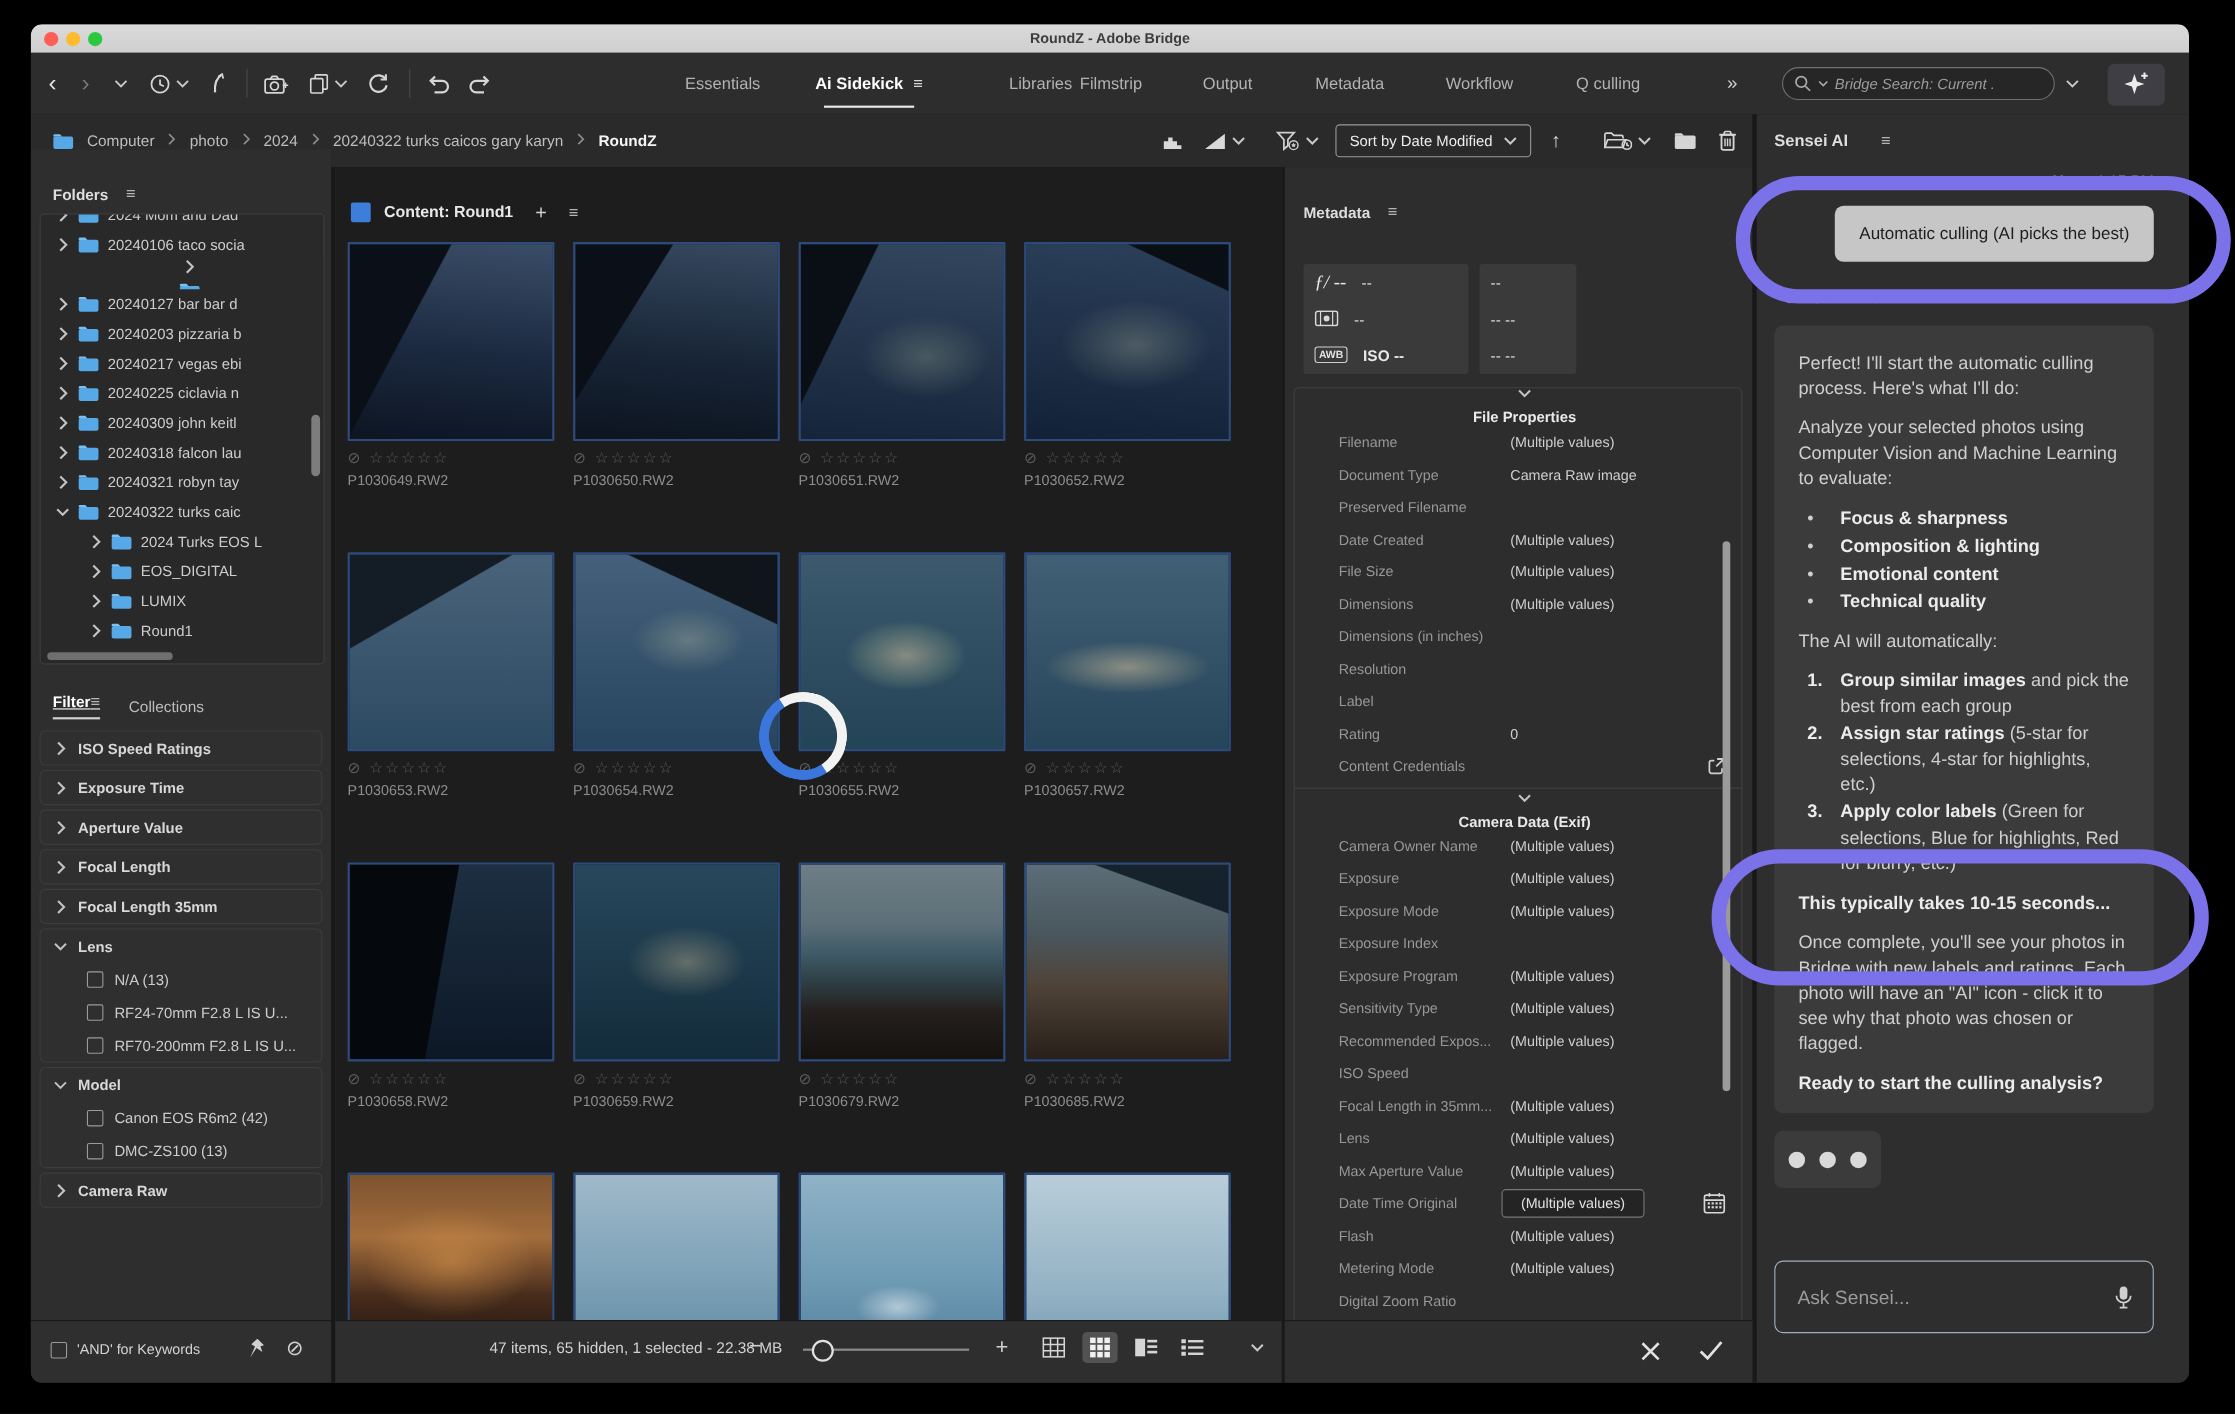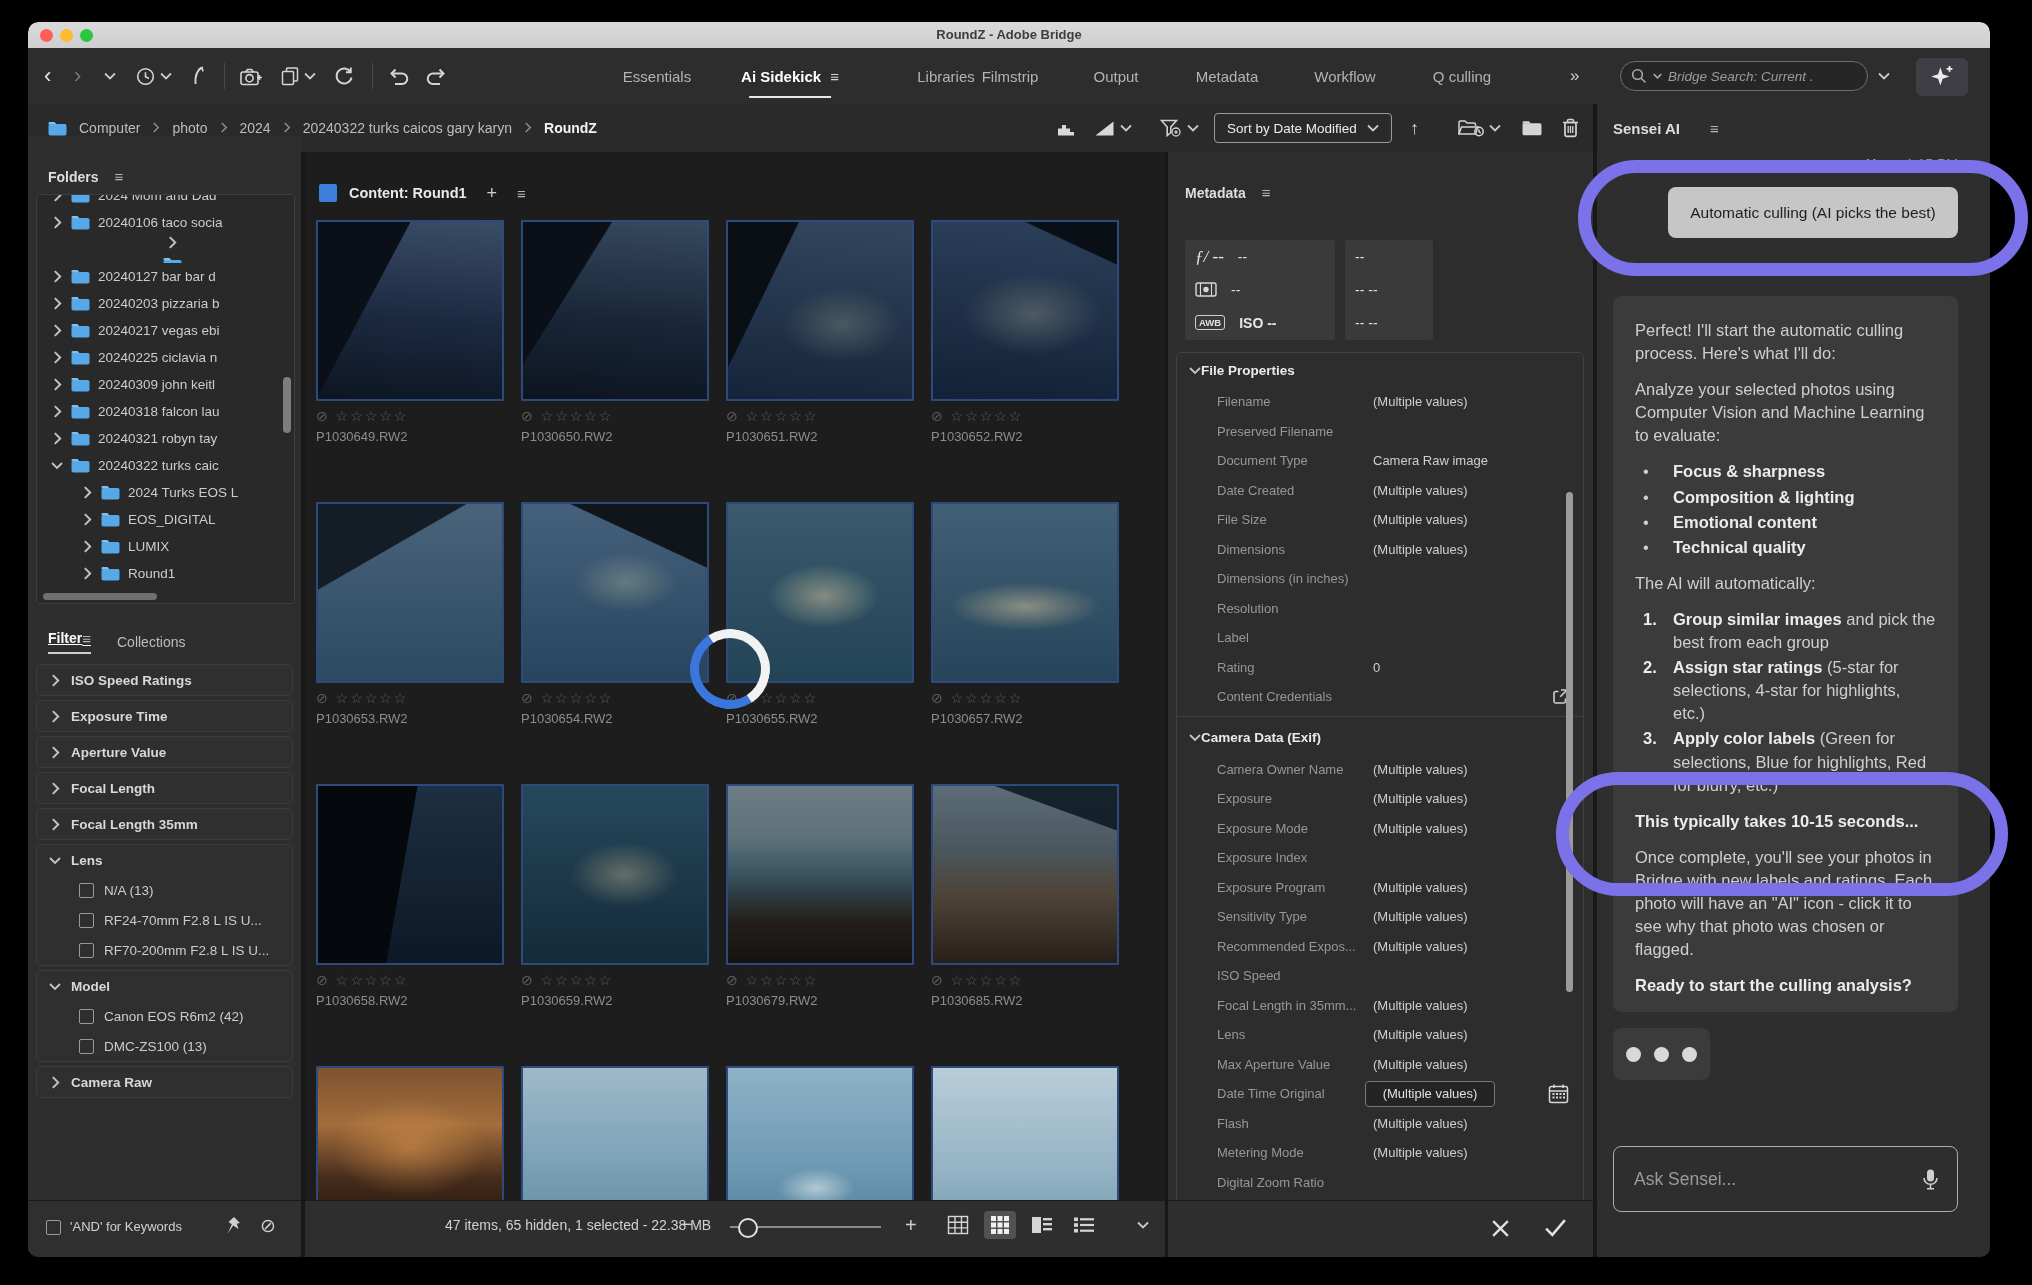--- a/index.html
+++ b/index.html
@@ -85,21 +85,21 @@
   .viewbtn.active{background:#525252;}
 
   
   .sumbox{position:absolute;background:#3a3a3a;border-radius:3px;}
   .sumrow{display:flex;align-items:center;height:33px;padding:0 10px;gap:14px;color:#e0e0e0;}
   .fnum{font-size:17px;font-style:italic;font-family:"Liberation Serif",serif;color:#e8e8e8;}
   .sumdash{font-size:14px;color:#dddddd;}
   .awbbadge{font-size:9.5px;font-weight:bold;color:#e3e3e3;border:1.5px solid #cfcfcf;border-radius:3px;padding:1px 3px;}
   .isotxt{font-size:14px;font-weight:bold;color:#e8e8e8;}
   .metalist{position:absolute;left:8px;top:200px;width:406px;height:852px;border:1px solid #414141;border-radius:5px;overflow:hidden;}
-  .msect{display:flex;align-items:center;gap:0;height:34px;padding-left:12px;}
+  .msect{display:flex;align-items:center;gap:10px;height:34px;padding-left:12px;flex-direction:column;}
   .msectlabel{font-size:13.5px;font-weight:bold;color:#eaeaea;}
   .mrow{position:relative;display:flex;align-items:center;height:29.5px;}
   .mlabel{position:absolute;left:40px;font-size:13px;color:#979797;white-space:nowrap;}
   .mvalue{position:absolute;left:196px;font-size:13px;color:#cfcfcf;white-space:nowrap;}
   .mvalbox{position:absolute;left:188px;width:128px;height:24px;border:1px solid #777777;border-radius:4px;background:#242424;display:flex;align-items:center;justify-content:center;font-size:13px;color:#e0e0e0;}
   .mrowicon{position:absolute;right:14px;display:flex;}
   .mdivider{height:1px;background:#404040;margin:4px 0;}
 
   
   .stime{font-size:14px;color:#8f8f8f;}
@@ -866,25 +866,25 @@
                 <path d="M1 1.5 L6 6.5 L11 1.5"></path>
               </svg>
             </span>
             <span class="msectlabel">File Properties</span>
           </div>
           <div class="mrow">
             <span class="mlabel">Filename</span>
             <span class="mvalue">(Multiple values)</span>
           </div>
           <div class="mrow">
-            <span class="mlabel">Preserved Filename</span>
-          </div>
-          <div class="mrow">
             <span class="mlabel">Document Type</span>
             <span class="mvalue">Camera Raw image</span>
+          </div>
+          <div class="mrow">
+            <span class="mlabel">Preserved Filename</span>
           </div>
           <div class="mrow">
             <span class="mlabel">Date Created</span>
             <span class="mvalue">(Multiple values)</span>
           </div>
           <div class="mrow">
             <span class="mlabel">File Size</span>
             <span class="mvalue">(Multiple values)</span>
           </div>
           <div class="mrow">

